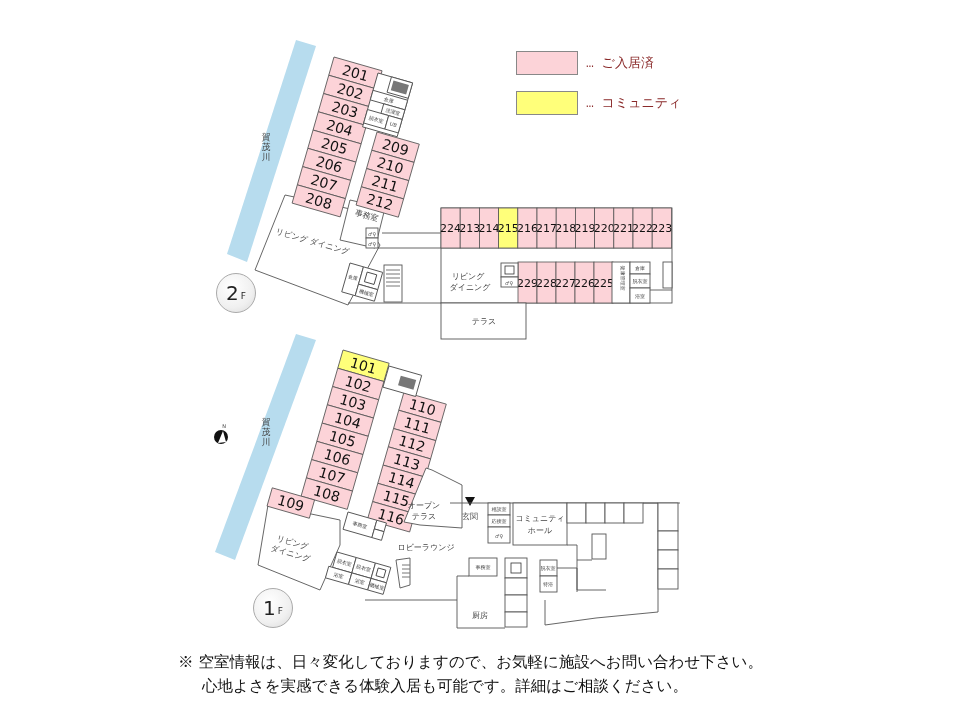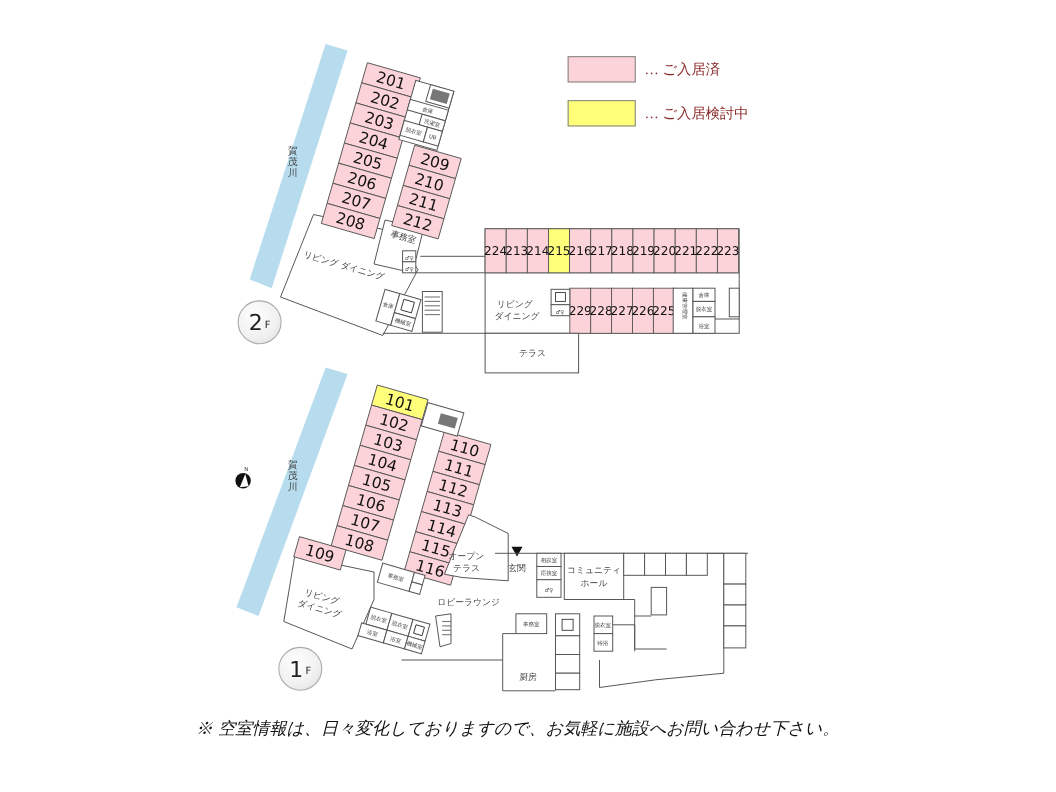--- a/index.html
+++ b/index.html
@@ -12,42 +12,42 @@
   .wall { fill: #ffffff; stroke: #555; stroke-width: 0.9; }
   .line { stroke: #555; stroke-width: 0.9; fill: none; }
   .rnum { font-family: "DejaVu Sans", sans-serif; font-size: 14px; fill: #111; text-anchor: middle; }
   .rnum-s { font-family: "DejaVu Sans", sans-serif; font-size: 11px; fill: #111; text-anchor: middle; }
   .lbl { font-family: "DejaVu Sans", sans-serif; font-size: 8px; fill: #444; text-anchor: middle; }
   .lbl-xs { font-family: "DejaVu Sans", sans-serif; font-size: 5px; fill: #444; text-anchor: middle; }
   .river { fill: #b7dcee; }
   .legend { position: absolute; left: 516px; top: 50px; }
   .legend-row { display: flex; align-items: center; height: 26px; margin-bottom: 14px; }
   .swatch { width: 62px; height: 24px; border: 1px solid #888; box-sizing: border-box; }
-  .legend-text { margin-left: 8px; font-size: 13px; color: #8a2a2a; font-family: Liberation Serif, serif; }
+  .legend-text { margin-left: 8px; font-size: 13px; color: #8a2a2a; font-family: Liberation Mono, monospace; }
   .note { position: absolute; left: 178px; top: 650px; font-family: "DejaVu Serif", serif;
-          font-size: 15.5px; color: #111; line-height: 24px; font-style: italic; }
+          font-size: 15.5px; color: #111; line-height: 24px; }
   .note .l2 { padding-left: 24px; }
   .floor-badge { position: absolute; width: 38px; height: 38px; border-radius: 50%;
     background: radial-gradient(circle at 40% 35%, #ffffff 0%, #f0f0f0 60%, #d8d8d8 100%);
     border: 1px solid #aaa; display: flex; align-items: center; justify-content: center;
     font-family: "DejaVu Sans", sans-serif; color: #222; }
   .floor-badge .n { font-size: 20px; }
   .floor-badge .f { font-size: 9px; margin-left: 2px; margin-top: 6px; }
 </style>
 </head>
 <body>
 
 <div class="legend">
   <div class="legend-row">
     <div class="swatch" style="background:#fcd3d8"></div>
     <span class="legend-text">… ご入居済</span>
   </div>
   <div class="legend-row">
     <div class="swatch" style="background:#ffff7a"></div>
-    <span class="legend-text">… ご入居検討中</span>
+    <span class="legend-text">… コミュニティ</span>
   </div>
 </div>
 
 <svg id="plan" width="960" height="640" viewBox="0 0 960 640">
 
   <g>
 
     <polygon class="river" points="296,40 316,46 247,262 227,254"></polygon>
     <text class="lbl" x="266" y="140" style="font-size:9px">
       <tspan x="266" dy="0">賀</tspan><tspan x="266" dy="10">茂</tspan><tspan x="266" dy="10">川</tspan>
@@ -438,13 +438,14 @@
   <span class="n">2</span>
   <span class="f">F</span>
 </div>
 <div class="floor-badge" style="left:253px;top:588px;">
   <span class="n">1</span>
   <span class="f">F</span>
 </div>
 
 <div class="note">
   <div>※ 空室情報は、日々変化しておりますので、お気軽に施設へお問い合わせ下さい。</div>
+  <div class="l2">心地よさを実感できる体験入居も可能です。詳細はご相談ください。</div>
 </div>
 
 </body></html>

